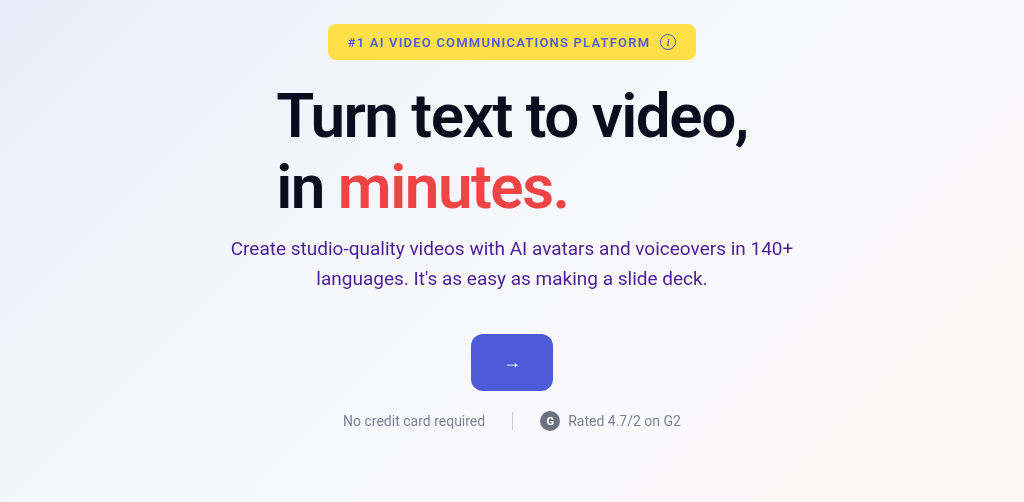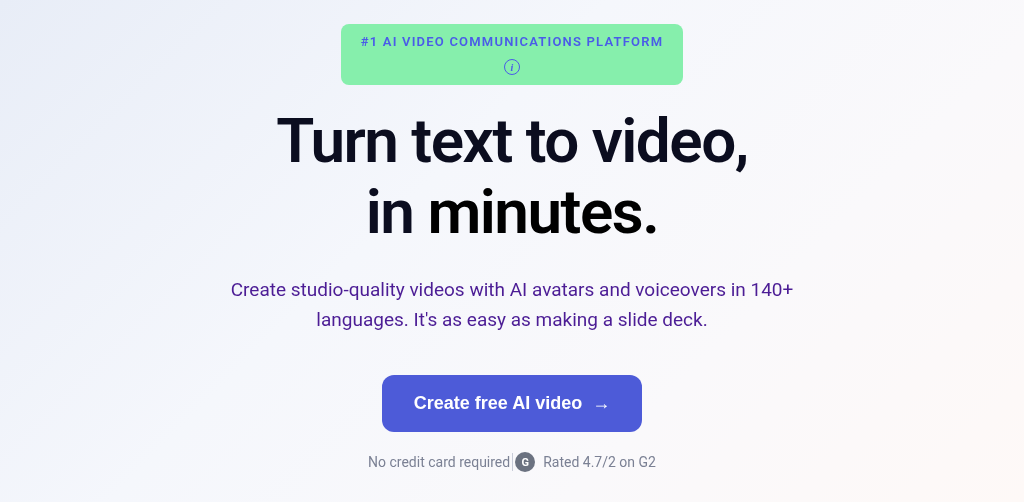--- a/index.html
+++ b/index.html
@@ -12,28 +12,27 @@
       height: 502px;
       font-family: -apple-system, BlinkMacSystemFont, 'Segoe UI', Roboto, Helvetica, Arial, sans-serif;
       background: linear-gradient(135deg, #e8edf7 0%, #f5f7fc 40%, #faf9fb 70%, #fef9f7 100%);
       display: flex;
       flex-direction: column;
       align-items: center;
       padding-top: 24px;
       overflow: hidden;
     }
     .badge {
-      background: #86efac;
+      background: #fde047;
       border-radius: 8px;
       padding: 10px 20px;
       display: flex;
       align-items: center;
       gap: 10px;
       margin-bottom: 20px;
-      flex-direction: column;
     }
     .badge-text {
       color: #4a5be8;
       font-size: 13px;
       font-weight: 600;
       letter-spacing: 1.2px;
     }
     .info-icon {
       width: 16px;
       height: 16px;
@@ -42,30 +41,30 @@
       display: flex;
       align-items: center;
       justify-content: center;
       color: #4a5be8;
       font-size: 10px;
       font-weight: 600;
       font-style: italic;
       font-family: Georgia, serif;
     }
     .headline {
-      text-align: center;
+      text-align: left;
       font-size: 62px;
       font-weight: 600;
       line-height: 1.15;
       color: #0b0d1f;
       letter-spacing: -1.5px;
-      margin-bottom: 27px;
+      margin-bottom: 11px;
     }
     .headline-accent {
-      color: #000000;
+      color: #ef4444;
     }
     .subheadline {
       text-align: center;
       font-size: 19px;
       line-height: 1.6;
       color: #4c1d95;
       max-width: 650px;
       margin-bottom: 40px;
     }
     .cta-button {
@@ -81,21 +80,21 @@
       gap: 10px;
       cursor: pointer;
       margin-bottom: 20px;
     }
     .arrow-icon {
       font-size: 18px;
     }
     .footer-info {
       display: flex;
       align-items: center;
-      gap: 2px;
+      gap: 27px;
       color: #7b8194;
       font-size: 14px;
     }
     .divider {
       width: 1px;
       height: 18px;
       background: #c8ccd8;
     }
     .rating-group {
       display: flex;
@@ -124,21 +123,20 @@
 </div>
 
 <h1 class="headline">
   <span>Turn text to video,</span><br>
   <span>in </span><span class="headline-accent">minutes.</span>
 </h1>
 
 <p class="subheadline">Create studio-quality videos with AI avatars and voiceovers in 140+ languages. It's as easy as making a slide deck.</p>
 
 <button class="cta-button">
-  <span>Create free AI video</span>
   <span class="arrow-icon">→</span>
 </button>
 
 <div class="footer-info">
   <span>No credit card required</span>
   <span class="divider"></span>
   <div class="rating-group">
     <span class="g2-icon">G</span>
     <span>Rated 4.7/2 on G2</span>
   </div>

